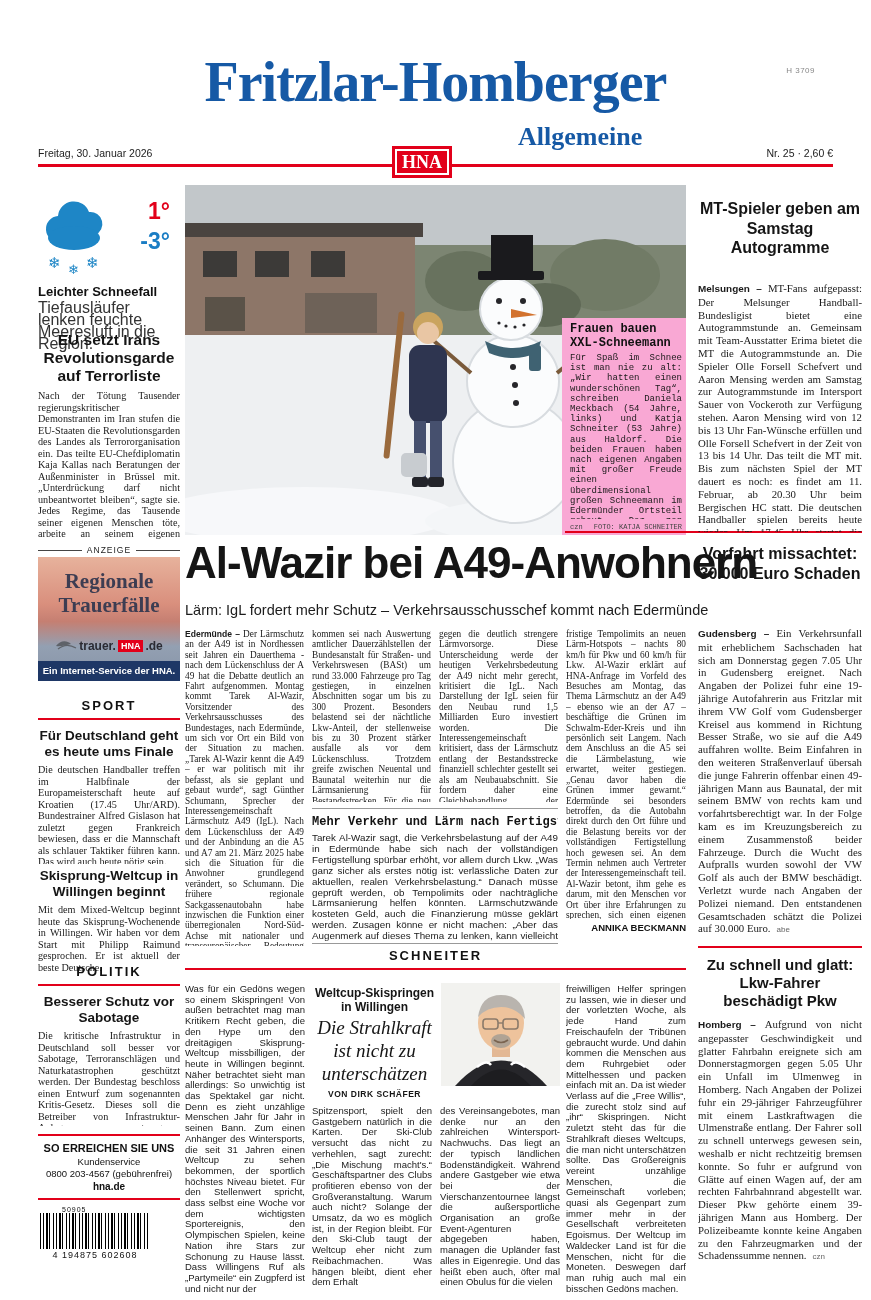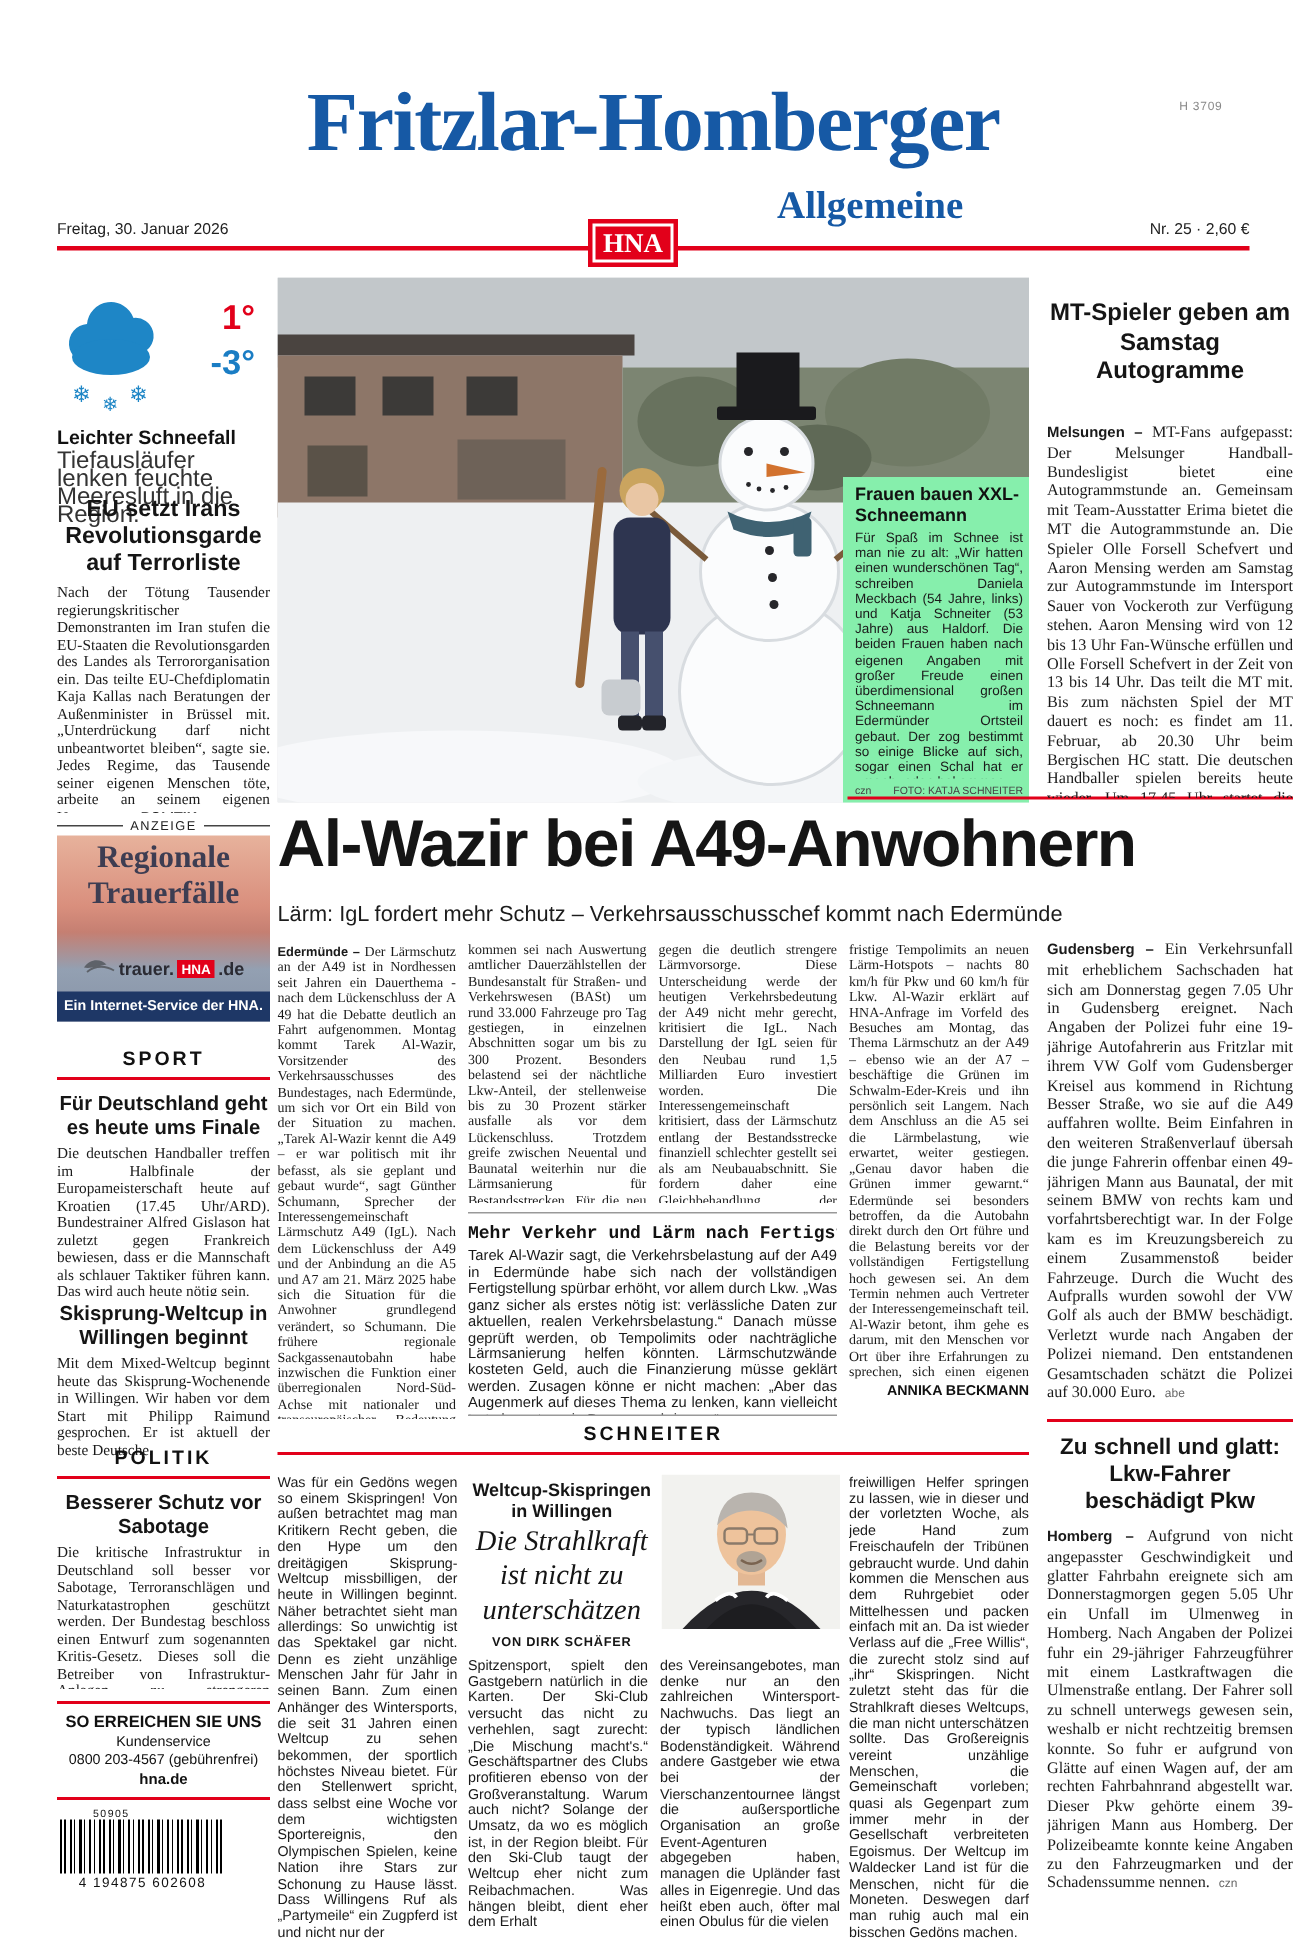--- a/index.html
+++ b/index.html
@@ -39,22 +39,22 @@
   .adbox{left:38px;top:557px;width:142px;height:124px;
      background:linear-gradient(180deg,#e7b29c 0%,#d98f7d 38%,#c57f72 52%,#93a0b2 72%,#8793a7 100%);}
   .adtitle{width:100%;text-align:center;font-family:"Liberation Serif",serif;font-weight:bold;
      font-size:21px;line-height:24px;color:#3d3d52;}
   .adurl{position:absolute;left:0;right:0;bottom:26px;display:flex;justify-content:center;align-items:center;gap:2px;}
   .adurl .t{font-weight:bold;font-size:12px;color:#2b2b33;}
   .adurl .badge{background:#e2001a;color:#fff;font-weight:bold;font-size:9px;padding:1px 3px;}
   .adfooter{position:absolute;left:0;right:0;bottom:0;height:20px;background:#1e3766;color:#fff;
      font-weight:bold;font-size:9.5px;line-height:20px;text-align:center;}
   
-  .caption{position:absolute;left:377px;top:133px;width:124px;height:217px;background:#86efac;
-     padding:4px 4px 0 8px;box-sizing:border-box;}
+  .caption{position:absolute;left:377px;top:133px;width:124px;height:217px;background:#f9a8d4;
+     padding:4px 4px 0 8px;box-sizing:border-box;font-family:Liberation Mono, monospace;}
   .caption h3{margin:0;font-size:12px;line-height:14px;font-weight:bold;}
   .capbody{margin-top:3px;font-size:9px;line-height:10.2px;text-align:justify;color:#1a1a1a;overflow:hidden;height:166px;}
   .capfoot{position:absolute;left:8px;right:4px;bottom:4px;display:flex;justify-content:space-between;
      font-size:7px;color:#444;}
   
   .infobox{left:312px;top:808px;width:246px;height:136px;border-top:1px solid #999;border-bottom:1px solid #999;
      padding-top:6px;box-sizing:border-box;overflow:hidden;}
   .infobox h3{margin:0;font-size:12px;white-space:nowrap;font-weight:bold;font-family:Liberation Mono, monospace;}
   .infobody{margin-top:4px;font-size:9.8px;line-height:10.9px;text-align:justify;color:#1a1a1a;}
   
@@ -91,21 +91,21 @@
   <div class="abs" style="left:38px;top:302px;width:142px;font-size:16px;line-height:12px;color:#333;">Tiefausläufer lenken feuchte Meeresluft in die Region.</div>
 
   <div class="abs h-c" style="left:38px;top:331px;width:142px;font-size:15.5px;line-height:18px;">EU setzt Irans Revolutionsgarde auf Terrorliste</div>
   <div class="abs lbody" style="left:38px;top:390px;width:142px;height:152px;">
     <span>Nach der Tötung Tausender regierungskritischer Demonstranten im Iran stufen die EU-Staaten die Revolutionsgarden des Landes als Terrororganisation ein. Das teilte EU-Chefdiplomatin Kaja Kallas nach Beratungen der Außenminister in Brüssel mit. „Unterdrückung darf nicht unbeantwortet bleiben“, sagte sie. Jedes Regime, das Tausende seiner eigenen Menschen töte, arbeite an seinem eigenen Untergang.</span>
     <span class="jump">» POLITIK</span>
   </div>
 
   <div class="abs adlabel">ANZEIGE</div>
   <div class="abs adbox">
-    <div class="adtitle" style="padding-top:2px;">Regionale</div>
+    <div class="adtitle" style="padding-top:12px;">Regionale</div>
     <div class="adtitle">Trauerfälle</div>
     <div class="adurl">
       <span>
         <svg width="22" height="12" viewBox="0 0 22 12">
           <path d="M1,7 C5,1 12,1 16,5 C11,6 5,8 1,7 Z" fill="#5e6269"></path>
           <path d="M3,10 C9,5 16,6 21,9" stroke="#5e6269" stroke-width="1.2" fill="none"></path>
         </svg>
       </span>
       <span class="t">trauer.</span>
       <span class="badge">HNA</span>
@@ -219,20 +219,21 @@
       <span>Tarek Al-Wazir sagt, die Verkehrsbelastung auf der A49 in Edermünde habe sich nach der vollständigen Fertigstellung spürbar erhöht, vor allem durch Lkw. „Was ganz sicher als erstes nötig ist: verlässliche Daten zur aktuellen, realen Verkehrsbelastung.“ Danach müsse geprüft werden, ob Tempolimits oder nachträgliche Lärmsanierung helfen könnten. Lärmschutzwände kosteten Geld, auch die Finanzierung müsse geklärt werden. Zusagen könne er nicht machen: „Aber das Augenmerk auf dieses Thema zu lenken, kann vielleicht trotzdem etwas in Bewegung bringen.“</span>
       <span class="sign">abe</span>
     </div>
   </div>
 
   <div class="abs h-c" style="left:698px;top:199px;width:164px;font-size:16px;line-height:19.5px;">MT-Spieler geben am Samstag Autogramme</div>
   <div class="abs rbody" style="left:698px;top:282px;width:164px;height:250px;">
     <b class="lead">Melsungen – </b><span>MT-Fans aufgepasst: Der Melsunger Handball-Bundesligist bietet eine Autogrammstunde an. Gemeinsam mit Team-Ausstatter Erima bietet die MT die Autogrammstunde an. Die Spieler Olle Forsell Schefvert und Aaron Mensing werden am Samstag zur Autogrammstunde im Intersport Sauer von Vockeroth zur Verfügung stehen. Aaron Mensing wird von 12 bis 13 Uhr Fan-Wünsche erfüllen und Olle Forsell Schefvert in der Zeit von 13 bis 14 Uhr. Das teilt die MT mit. Bis zum nächsten Spiel der MT dauert es noch: es findet am 11. Februar, ab 20.30 Uhr beim Bergischen HC statt. Die deutschen Handballer spielen bereits heute wieder. Um 17.45 Uhr startet die Partie gegen Kroatien.</span>
   </div>
 
+  <div class="abs h-c" style="left:698px;top:544px;width:164px;font-size:16px;line-height:19.5px;">Vorfahrt missachtet: 30.000 Euro Schaden</div>
   <div class="abs rbody" style="left:698px;top:627px;width:164px;height:316px;">
     <b class="lead">Gudensberg – </b><span>Ein Verkehrsunfall mit erheblichem Sachschaden hat sich am Donnerstag gegen 7.05 Uhr in Gudensberg ereignet. Nach Angaben der Polizei fuhr eine 19-jährige Autofahrerin aus Fritzlar mit ihrem VW Golf vom Gudensberger Kreisel aus kommend in Richtung Besser Straße, wo sie auf die A49 auffahren wollte. Beim Einfahren in den weiteren Straßenverlauf übersah die junge Fahrerin offenbar einen 49-jährigen Mann aus Baunatal, der mit seinem BMW von rechts kam und vorfahrtsberechtigt war. In der Folge kam es im Kreuzungsbereich zu einem Zusammenstoß beider Fahrzeuge. Durch die Wucht des Aufpralls wurden sowohl der VW Golf als auch der BMW beschädigt. Verletzt wurde nach Angaben der Polizei niemand. Den entstandenen Gesamtschaden schätzt die Polizei auf 30.000 Euro.</span><span class="sign">abe</span>
   </div>
 
   <div class="abs redline" style="left:698px;top:946px;width:164px;"></div>
   <div class="abs h-c" style="left:698px;top:956px;width:164px;font-size:15px;line-height:18px;">Zu schnell und glatt: Lkw-Fahrer beschädigt Pkw</div>
   <div class="abs rbody" style="left:698px;top:1018px;width:164px;height:276px;">
     <b class="lead">Homberg – </b><span>Aufgrund von nicht angepasster Geschwindigkeit und glatter Fahrbahn ereignete sich am Donnerstagmorgen gegen 5.05 Uhr ein Unfall im Ulmenweg in Homberg. Nach Angaben der Polizei fuhr ein 29-jähriger Fahrzeugführer mit einem Lastkraftwagen die Ulmenstraße entlang. Der Fahrer soll zu schnell unterwegs gewesen sein, weshalb er nicht rechtzeitig bremsen konnte. So fuhr er aufgrund von Glätte auf einen Wagen auf, der am rechten Fahrbahnrand abgestellt war. Dieser Pkw gehörte einem 39-jährigen Mann aus Homberg. Der Polizeibeamte konnte keine Angaben zu den Fahrzeugmarken und der Schadenssumme nennen.</span><span class="sign">czn</span>
   </div>
 

